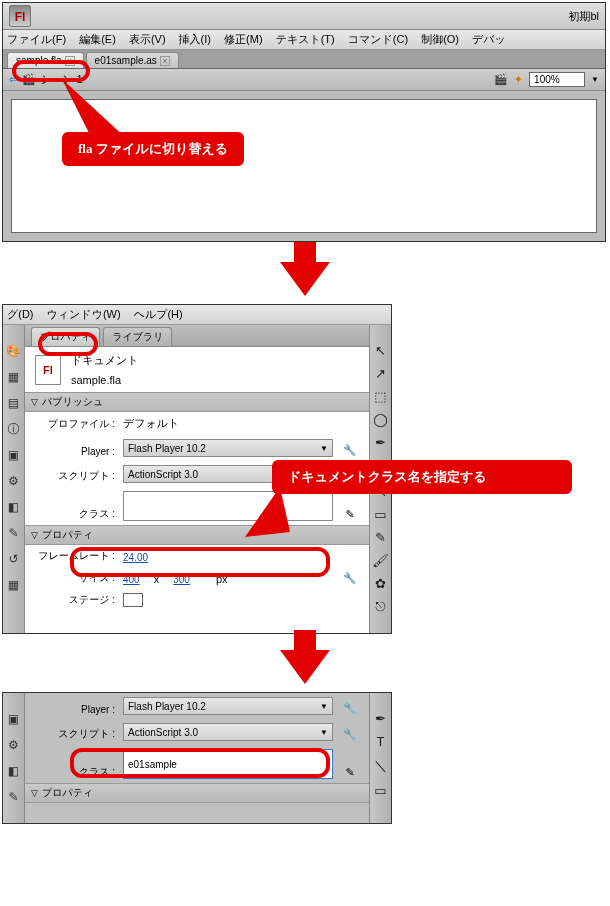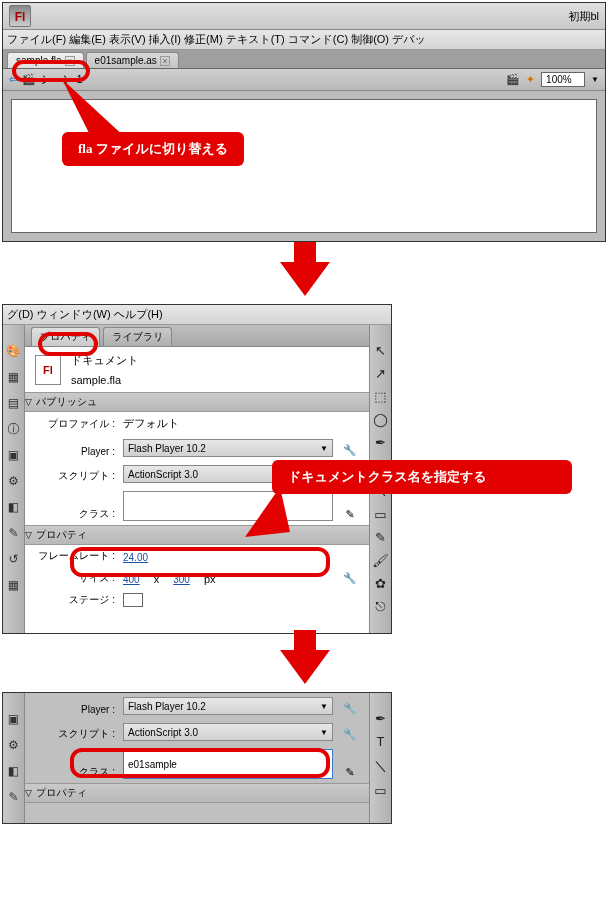--- a/index.html
+++ b/index.html
@@ -1,47 +1,47 @@
 <!DOCTYPE html>
 <html><head>
 <meta charset="utf-8">
 <style>
 * { box-sizing: border-box; margin: 0; padding: 0; }
 body { font-family: "Meiryo", "MS PGothic", sans-serif; font-size: 11px; background: #fff; width: 610px; }
 .panel { border: 1px solid #333; background: #bcbcbc; }
 .menubar { background: linear-gradient(#e8e8e8, #d4d4d4); padding: 2px 4px; border-bottom: 1px solid #999; }
-.menubar span { cursor: default; }
+.menubar span { margin-right: 10px; cursor: default; }
 .titlebar { background: linear-gradient(#e0e0e0, #c8c8c8); padding: 2px 6px; border-bottom: 1px solid #888; display: flex; justify-content: space-between; align-items: center; }
 .fl-logo { display: inline-block; width: 22px; height: 22px; background: linear-gradient(#888, #ccc); color: #a00; font-weight: bold; text-align: center; line-height: 22px; font-size: 12px; border: 1px solid #777; border-radius: 2px; }
 .tabs { background: #9f9f9f; padding: 2px 4px 0; border-bottom: 1px solid #666; display: flex; align-items: flex-end; }
 .tab { background: linear-gradient(#d8d8d8, #c4c4c4); padding: 2px 8px; margin-right: 2px; border: 1px solid #888; border-bottom: none; border-radius: 3px 3px 0 0; font-size: 10px; display: inline-flex; align-items: center; gap: 3px; }
 .tab.active { background: linear-gradient(#f0f0f0, #e0e0e0); }
 .tab .close-x { font-size: 9px; color: #666; border: 1px solid #999; width: 10px; height: 10px; line-height: 8px; text-align: center; display: inline-block; }
 .toolbar-row { background: linear-gradient(#d0d0d0, #b8b8b8); padding: 3px 6px; border-bottom: 1px solid #888; display: flex; align-items: center; justify-content: space-between; }
 .scene-label { display: flex; align-items: center; gap: 4px; }
-.zoom-box { background: #fff; border: 1px solid #666; padding: 1px 4px; width: 44px; display: inline-block; font-size: 10px; }
+.zoom-box { background: #fff; border: 1px solid #666; padding: 1px 4px; width: 56px; display: inline-block; font-size: 10px; }
 .stage-area { background: #bcbcbc; padding: 8px; height: 150px; position: relative; }
 .stage { background: #fff; width: 100%; height: 100%; border: 1px solid #666; }
 .callout { background: #e30000; color: #fff; font-weight: bold; padding: 8px 16px; border-radius: 6px; font-size: 13px; position: absolute; }
 .redring { border: 4px solid #e30000; border-radius: 12px; position: absolute; }
 .arrow-down { width: 0; height: 0; border-left: 25px solid transparent; border-right: 25px solid transparent; border-top: 34px solid #e30000; margin: 8px auto; position: relative; }
 .arrow-down::before { content: ""; position: absolute; top: -54px; left: -11px; width: 22px; height: 22px; background: #e30000; }
 
 
 .props-wrap { display: flex; }
 .vtoolbar { width: 22px; background: linear-gradient(to right,#c8c8c8,#b0b0b0); border-right: 1px solid #888; display: flex; flex-direction: column; align-items: center; padding: 18px 0; gap: 10px; }
 .vtoolbar .tbtn { width: 16px; height: 16px; font-size: 12px; color: #333; text-align: center; line-height: 16px; }
 .rtoolbar { width: 22px; background: linear-gradient(to right,#c8c8c8,#b0b0b0); border-left: 1px solid #888; display: flex; flex-direction: column; align-items: center; padding: 18px 0; gap: 8px; }
 .rtoolbar .tbtn { font-size: 13px; color: #222; }
 .props-main { flex: 1; background: #ffffff; position: relative; }
 .props-tabs { background: linear-gradient(#bfbfbf,#a8a8a8); padding: 2px 6px 0; border-bottom: 1px solid #888; }
 .ptab { display: inline-block; padding: 2px 8px; background: linear-gradient(#e0e0e0,#cacaca); border: 1px solid #888; border-bottom: none; border-radius: 3px 3px 0 0; font-size: 10px; }
 .doc-header { display: flex; align-items: center; padding: 6px 10px; gap: 10px; }
 .fl-doc-icon { width: 26px; height: 30px; background: #fff; border: 1px solid #888; text-align: center; line-height: 28px; font-weight: bold; color: #a00; font-size: 11px; }
-.section-hdr { background: linear-gradient(#cacaca,#b8b8b8); padding: 2px 0; border-top: 1px solid #999; border-bottom: 1px solid #999; font-size: 10px; }
+.section-hdr { background: linear-gradient(#cacaca,#b8b8b8); padding: 2px 6px; border-top: 1px solid #999; border-bottom: 1px solid #999; font-size: 10px; }
 .section-hdr .tri { font-size: 9px; margin-right: 4px; }
 .row { display: flex; align-items: flex-end; padding: 4px 10px; gap: 8px; }
 .row-label { width: 80px; text-align: right; font-size: 10px; }
 .dropdown { flex: 1; background: linear-gradient(#e8e8e8,#d0d0d0); border: 1px solid #888; padding: 1px 4px; font-size: 10px; display: flex; justify-content: space-between; align-items: center; height: 18px; }
 .dropdown .dd-arrow { font-size: 8px; }
 .wrench { width: 18px; text-align: center; font-size: 11px; }
 .pencil { width: 18px; text-align: center; font-size: 11px; }
 .input-field { flex: 1; background: #fff; border: 1px solid #888; padding: 1px 4px; font-size: 10px; height: 30px; }
 .linkval { color: #1a4ea8; text-decoration: underline; font-size: 10px; }
 .swatch { width: 20px; height: 14px; border: 1px solid #666; background: #fff; }
@@ -171,21 +171,21 @@
         <div class="section-hdr"><span class="tri">▽</span><span>プロパティ</span></div>
         <div class="row">
           <span class="row-label">フレームレート :</span>
           <span class="linkval">24.00</span>
         </div>
         <div class="row">
           <span class="row-label">サイズ :</span>
           <span class="linkval">400</span>
           <span style="margin:0 6px">x</span>
           <span class="linkval">300</span>
-          <span style="margin-left:6px">px</span>
+          <span style="margin-left:18px">px</span>
           <span class="wrench" style="margin-left:auto">🔧</span>
         </div>
         <div class="row">
           <span class="row-label">ステージ :</span>
           <span class="swatch"></span>
         </div>
       </div>
       <div class="rtoolbar">
         <span class="tbtn">↖</span>
         <span class="tbtn">↗</span>

